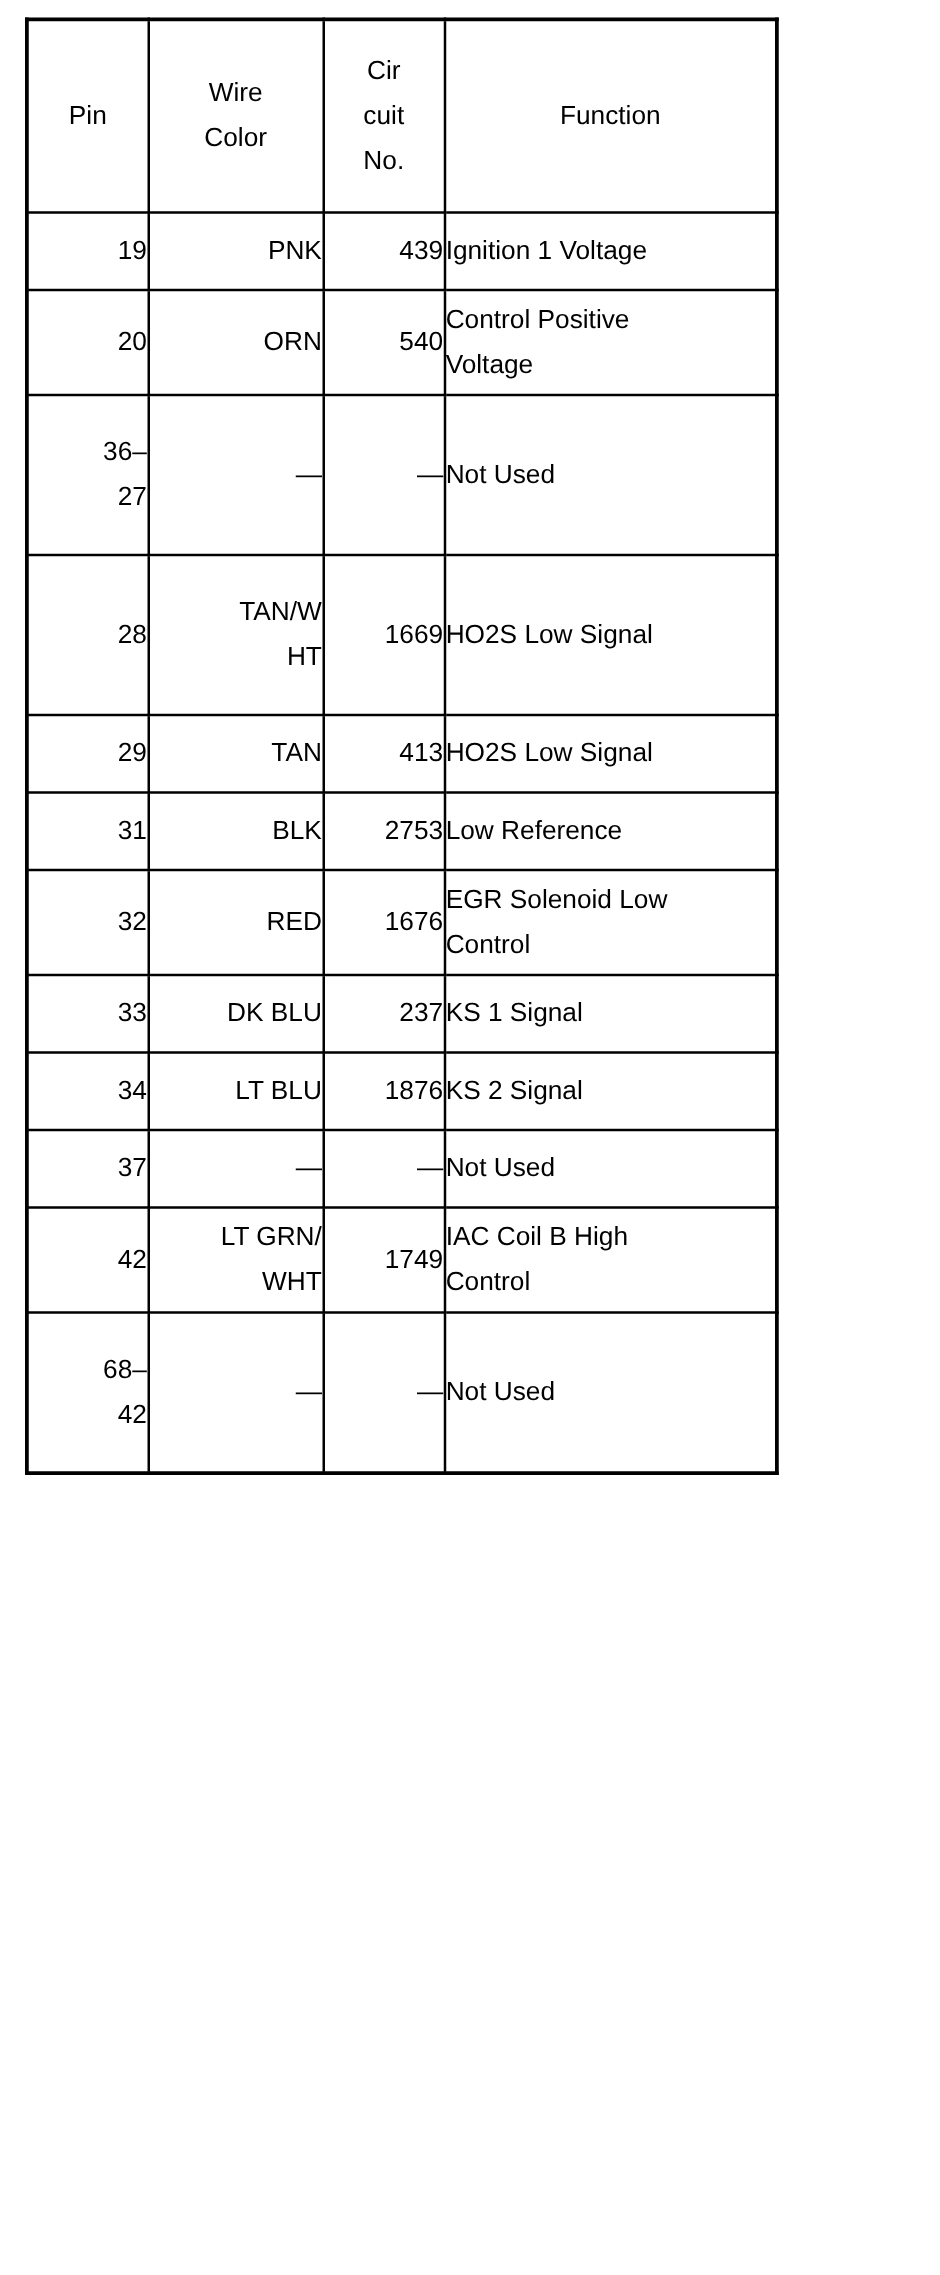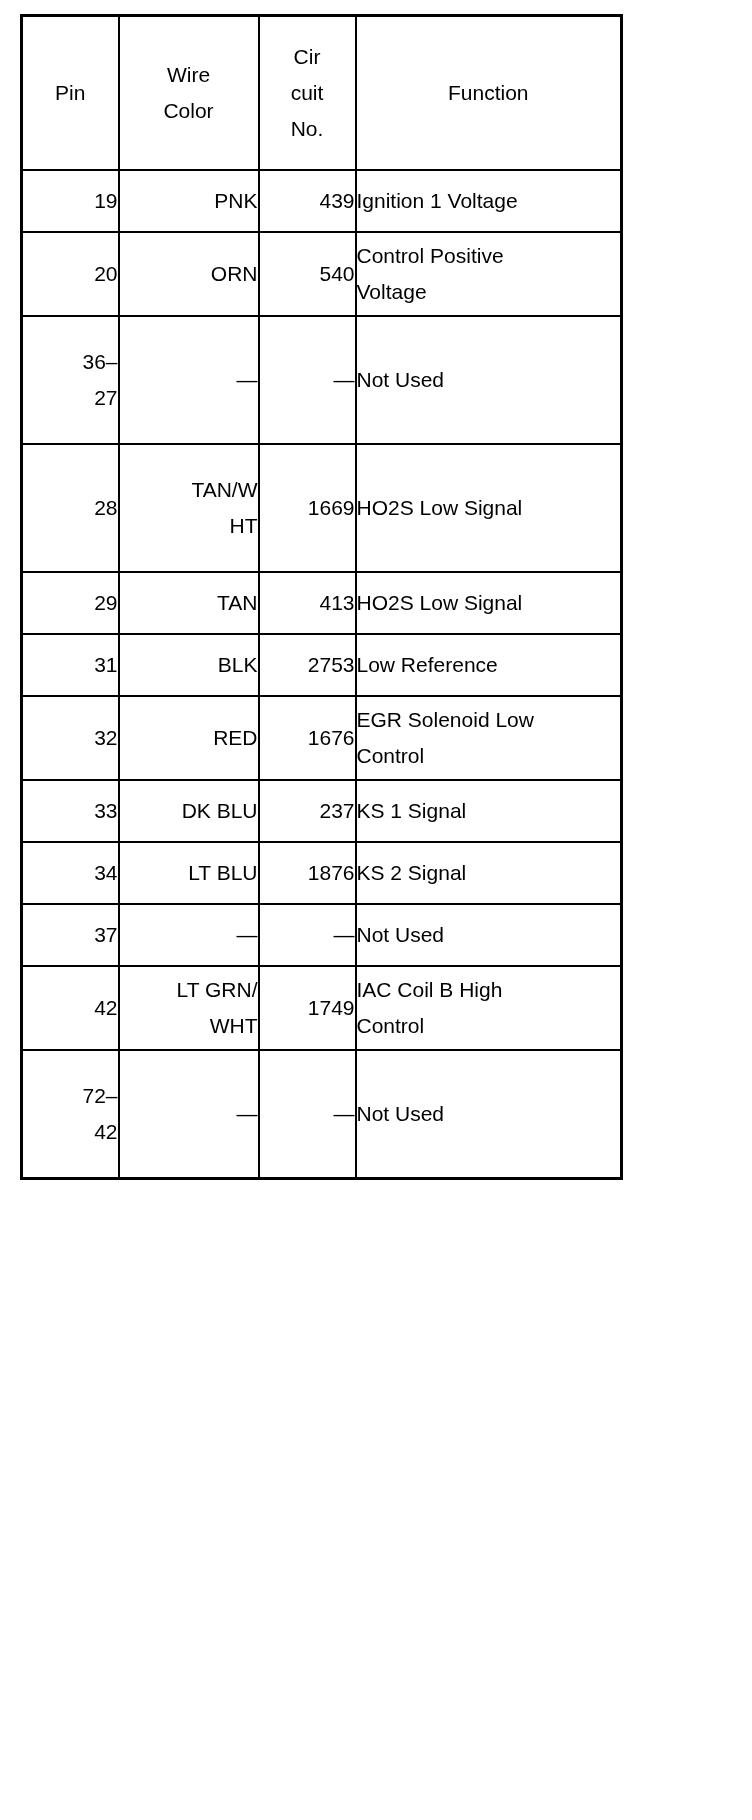--- a/index.html
+++ b/index.html
@@ -184,20 +184,20 @@
           <td class="cell-circuit"><span class="lines"><span>—</span></span></td>
           <td class="cell-func"><span class="lines"><span>Not Used</span></span></td>
         </tr>
         <tr class="r-h2">
           <td class="cell-pin"><span class="lines"><span>42</span></span></td>
           <td class="cell-wire"><span class="lines"><span>LT GRN/</span><span>WHT</span></span></td>
           <td class="cell-circuit"><span class="lines"><span>1749</span></span></td>
           <td class="cell-func"><span class="lines"><span>IAC Coil B High</span><span>Control</span></span></td>
         </tr>
         <tr class="r-h4">
-          <td class="cell-pin"><span class="lines"><span>72–</span><span>42</span></span></td>
+          <td class="cell-pin"><span class="lines"><span>68–</span><span>42</span></span></td>
           <td class="cell-wire"><span class="lines"><span>—</span></span></td>
           <td class="cell-circuit"><span class="lines"><span>—</span></span></td>
           <td class="cell-func"><span class="lines"><span>Not Used</span></span></td>
         </tr>
       </tbody>
   </table>
 </div>
 
 </body></html>

